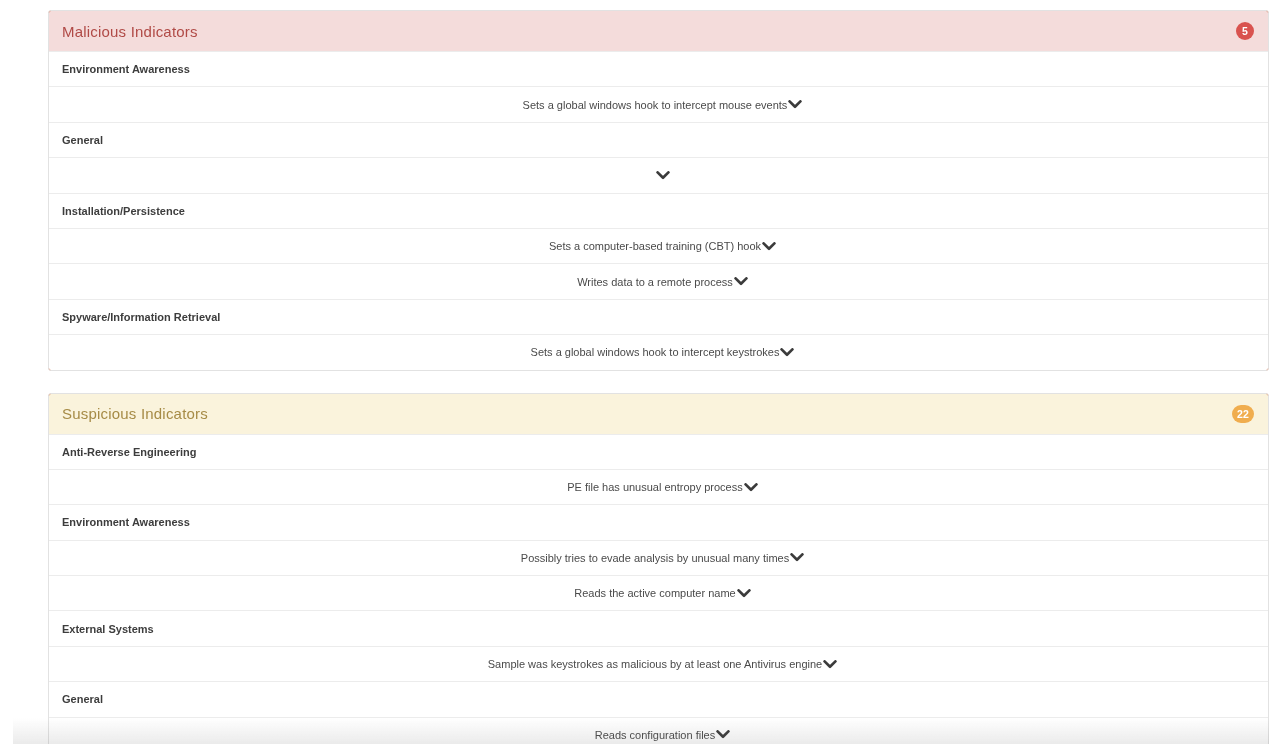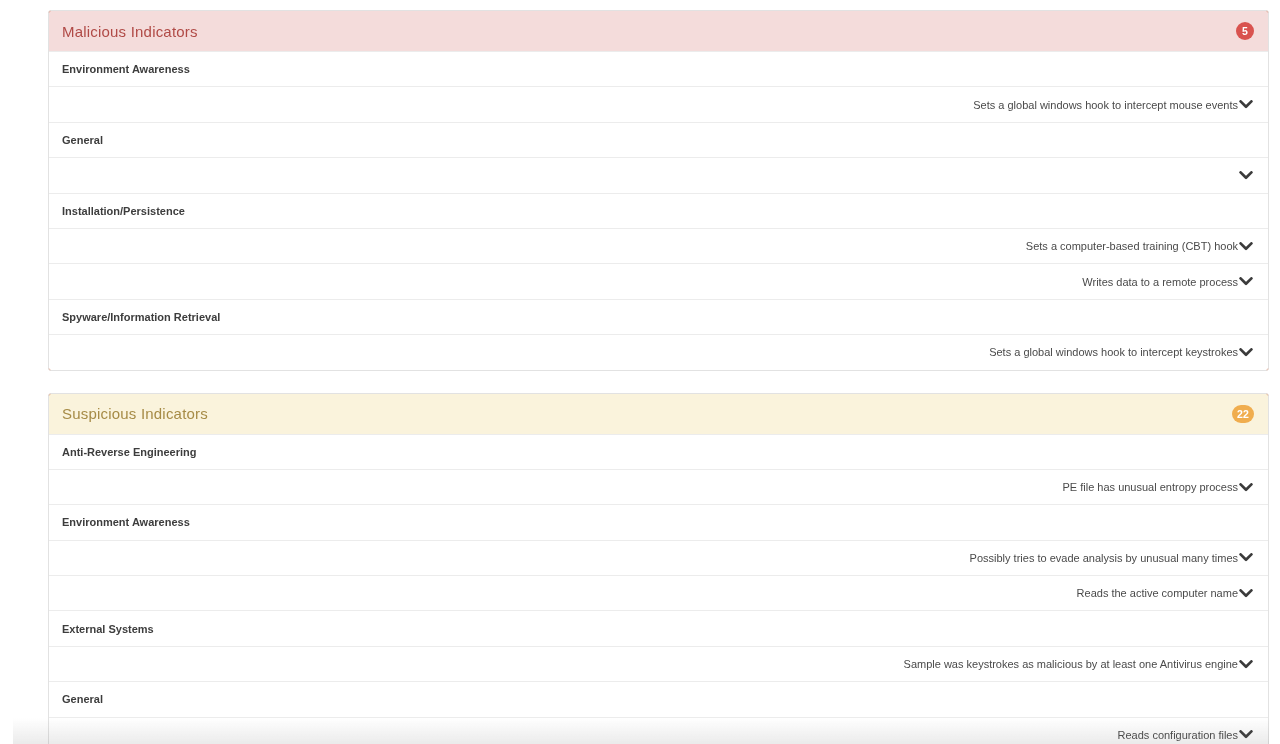--- a/index.html
+++ b/index.html
@@ -56,21 +56,21 @@
     background: #ffffff;
     font-size: 11px;
   }
   .row.category-row {
     padding: 0 14px 0 13px;
     font-weight: bold;
     color: #3d3d3d;
   }
   .row.indicator-row {
     padding: 0 14px 0 23px;
-    justify-content: flex-end;
+    justify-content: center;
     color: #4a4a4a;
     cursor: pointer;
   }
   .chevron {
     display: flex;
     align-items: center;
     justify-content: center;
     width: 16px; height: 16px;
     flex: 0 0 auto;
   }

